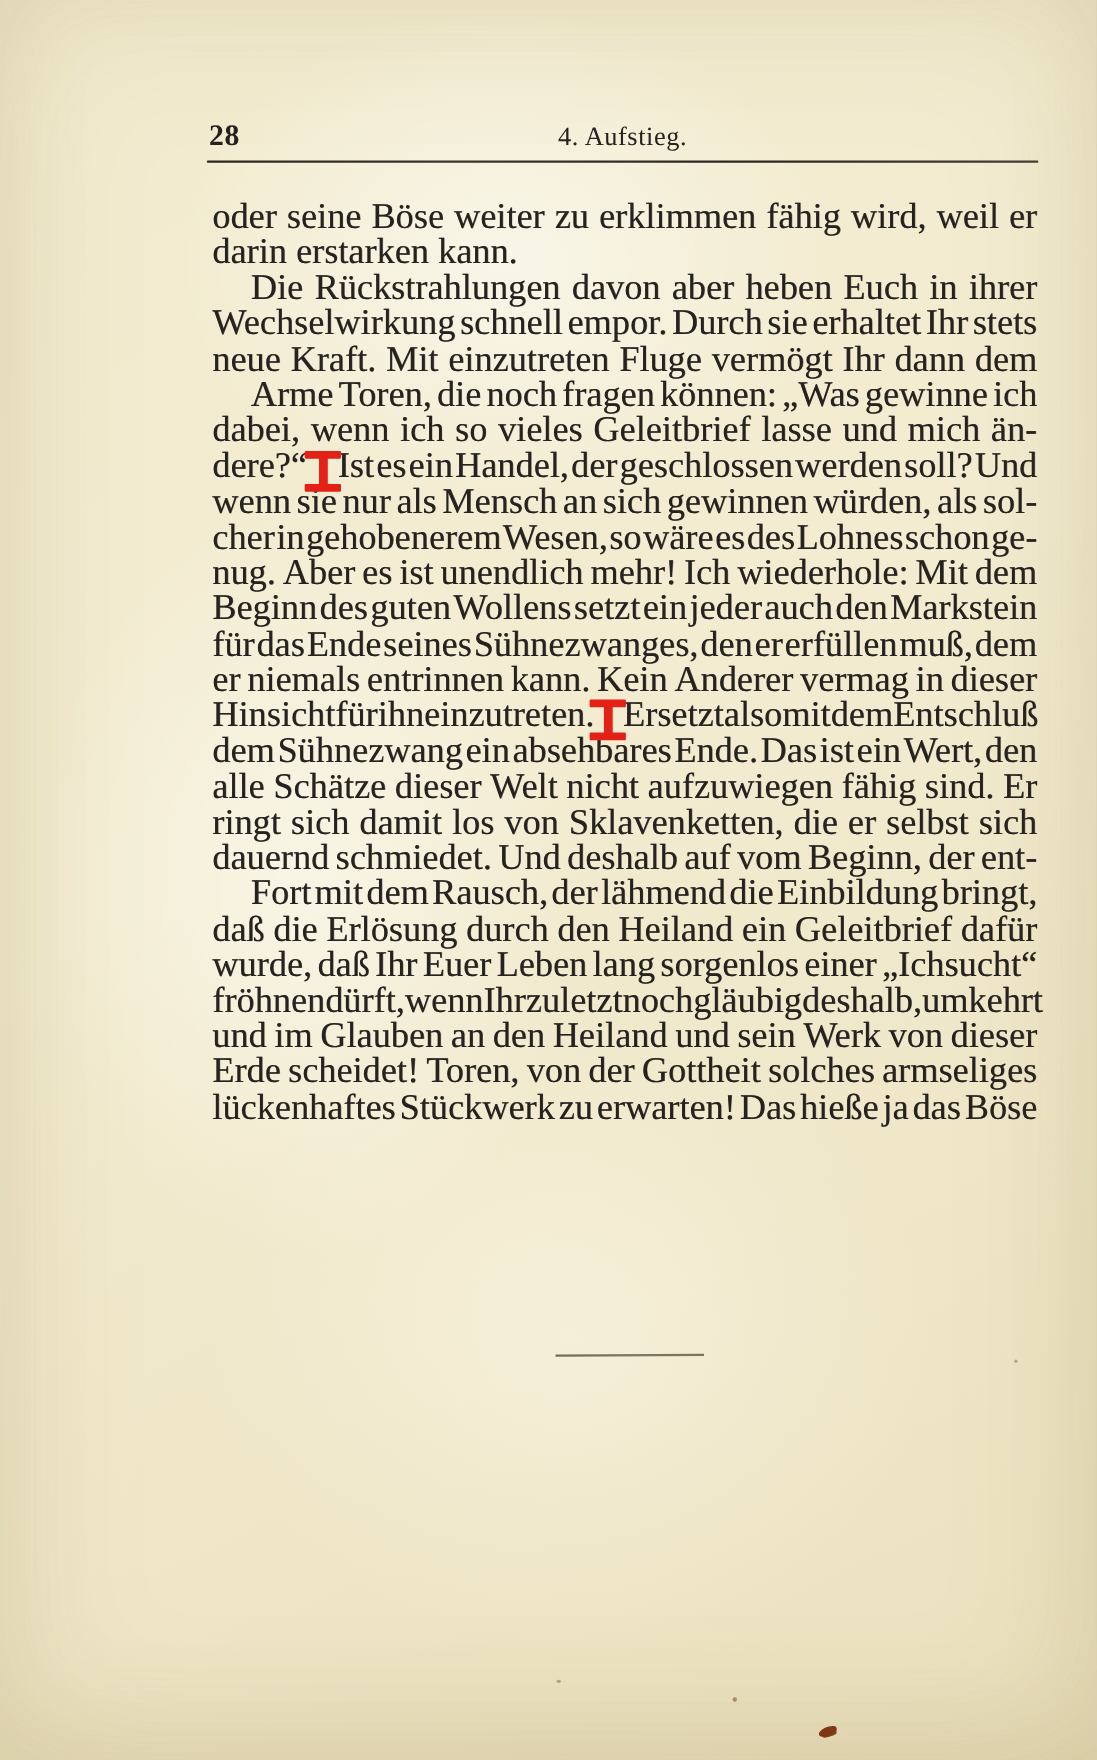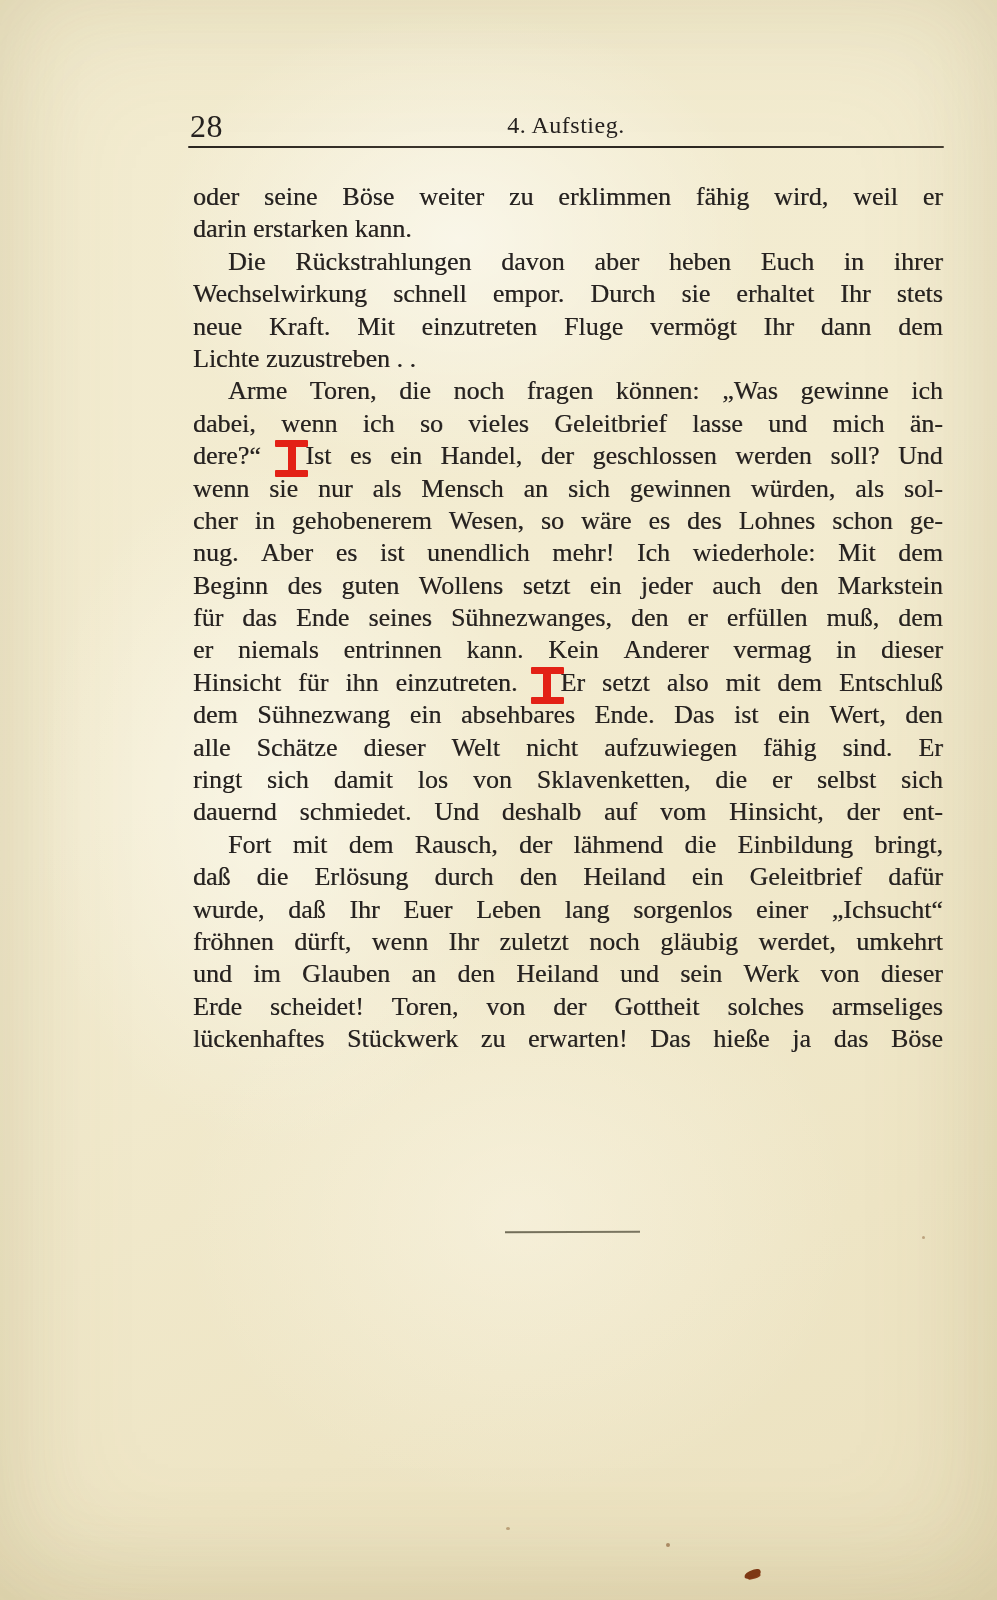--- a/index.html
+++ b/index.html
@@ -26,36 +26,36 @@
   }
   .page::after{
     content:'';position:absolute;inset:0;pointer-events:none;
     box-shadow:inset 0 0 140px rgba(150,128,66,.16), inset 0 -30px 90px rgba(140,118,60,.10);
   }
 
   
   .header{position:absolute;left:188px;top:106px;width:756px;height:44px;}
   .page-number{
     position:absolute;left:2px;top:2px;
-    font-weight:normal;font-size:32px;letter-spacing:.5px;
+    font-weight:bold;font-size:27px;letter-spacing:.5px;
   }
   .header-title{
     position:absolute;left:0;right:0;top:6px;text-align:center;
     font-weight:normal;font-size:24px;letter-spacing:.5px;
   }
   .header-rule{
     position:absolute;left:0;right:0;top:40px;height:2px;
     background:linear-gradient(90deg,#2b2620 0%,#3a342b 30%,#2b2620 65%,#433d33 100%);
     border-radius:1px;
   }
 
   
   .text-block{
     position:absolute;left:193px;top:181px;width:750px;
-    font-size:26px;
+    font-size:33px;
     text-shadow:.4px 0 0 rgba(38,34,32,.55);
   }
   .line{height:32.4px;line-height:32.4px;white-space:pre;}
   .line.j{display:flex;justify-content:space-between;white-space:normal;}
   .line.ind{padding-left:35px;}
   .word{white-space:pre;}
 
   
   .red-mark{
     display:inline-block;position:relative;
@@ -135,21 +135,20 @@
         <span class="word">neue</span>
         <span class="word">Kraft.</span>
         <span class="word">Mit</span>
         <span class="word">einzutreten</span>
         <span class="word">Fluge</span>
         <span class="word">vermögt</span>
         <span class="word">Ihr</span>
         <span class="word">dann</span>
         <span class="word">dem</span>
       </div>
-      <div class="line">Lichte zuzustreben . .</div>
       <div class="line j ind">
         <span class="word">Arme</span>
         <span class="word">Toren,</span>
         <span class="word">die</span>
         <span class="word">noch</span>
         <span class="word">fragen</span>
         <span class="word">können:</span>
         <span class="word">„Was</span>
         <span class="word">gewinne</span>
         <span class="word">ich</span>
@@ -298,21 +297,21 @@
         <span class="word">selbst</span>
         <span class="word">sich</span>
       </div>
       <div class="line j">
         <span class="word">dauernd</span>
         <span class="word">schmiedet.</span>
         <span class="word">Und</span>
         <span class="word">deshalb</span>
         <span class="word">auf</span>
         <span class="word">vom</span>
-        <span class="word">Hinsicht,</span>
+        <span class="word">Beginn,</span>
         <span class="word">der</span>
         <span class="word">ent-</span>
       </div>
       <div class="line j ind">
         <span class="word">Fort</span>
         <span class="word">mit</span>
         <span class="word">dem</span>
         <span class="word">Rausch,</span>
         <span class="word">der</span>
         <span class="word">lähmend</span>
@@ -343,21 +342,21 @@
         <span class="word">„Ichsucht“</span>
       </div>
       <div class="line j">
         <span class="word">fröhnen</span>
         <span class="word">dürft,</span>
         <span class="word">wenn</span>
         <span class="word">Ihr</span>
         <span class="word">zuletzt</span>
         <span class="word">noch</span>
         <span class="word">gläubig</span>
-        <span class="word">werdet,</span>
+        <span class="word">deshalb,</span>
         <span class="word">umkehrt</span>
       </div>
       <div class="line j">
         <span class="word">und</span>
         <span class="word">im</span>
         <span class="word">Glauben</span>
         <span class="word">an</span>
         <span class="word">den</span>
         <span class="word">Heiland</span>
         <span class="word">und</span>

